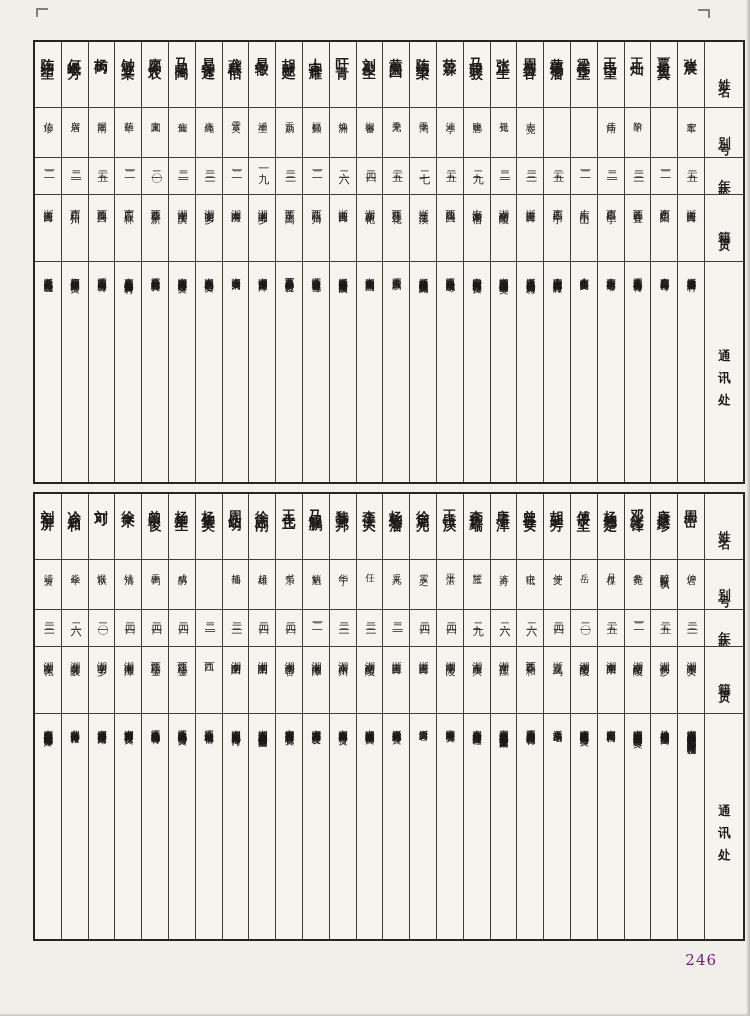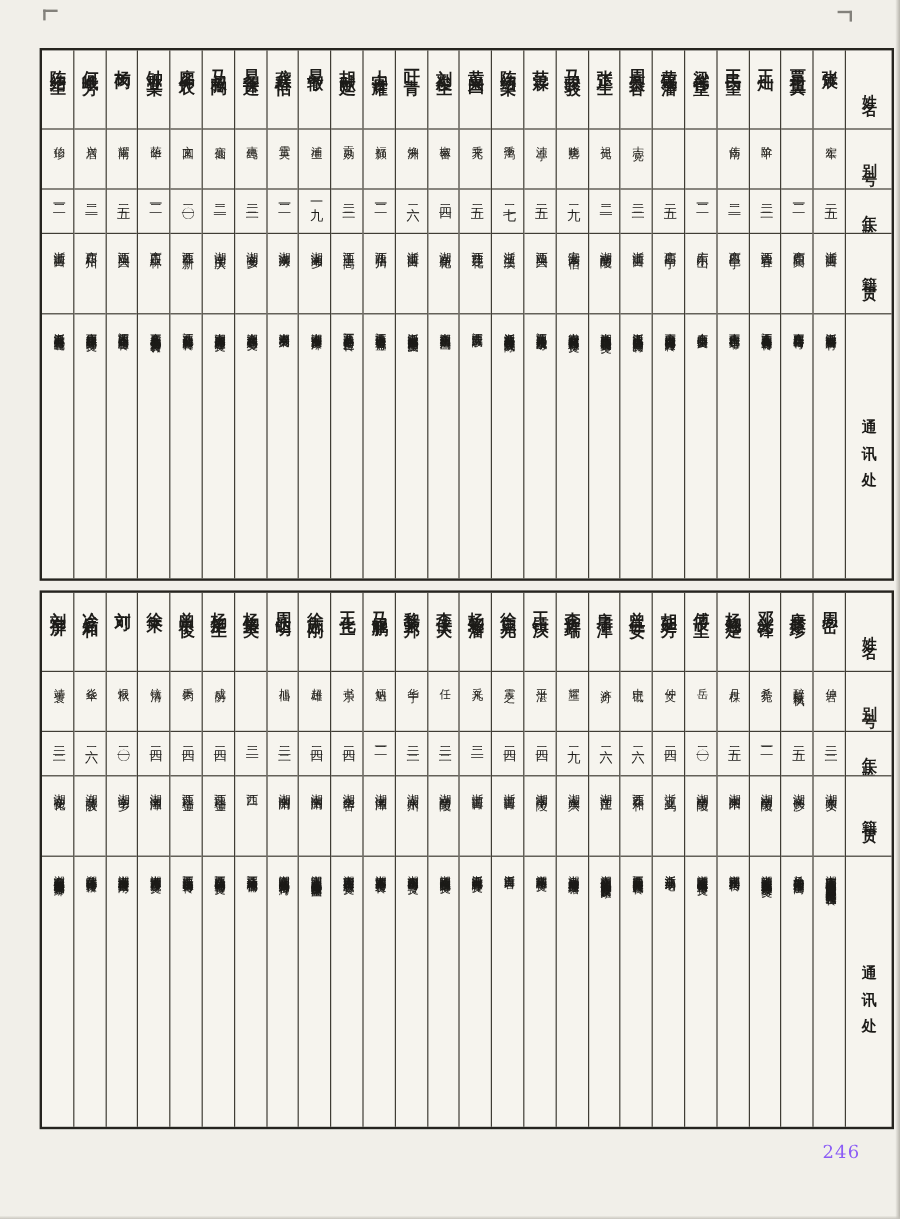--- a/index.html
+++ b/index.html
@@ -40,21 +40,21 @@
   .r-alias{height:50px;font-size:9.5px;letter-spacing:2px;color:#24221d;}
   .r-age  {height:37px;font-size:11px;letter-spacing:2px;padding-top:4px;}
   .r-native{height:67px;font-size:10px;letter-spacing:1.5px;}
   .r-addr {flex:1;font-size:9.2px;letter-spacing:.5px;line-height:1.18;border-bottom:none;padding-top:8px;}
 
   .label-col .vcell{justify-content:center;padding:0;font-size:12.5px;font-weight:bold;}
   .label-col .r-name,.label-col .r-alias,.label-col .r-age,.label-col .r-native{letter-spacing:7px;}
   .label-col .r-addr{letter-spacing:22px;font-size:12.5px;}
 
   .page-number{position:absolute;top:951px;right:33px;font-size:15px;
-    letter-spacing:1px;color:#8b5cf6;}
+    letter-spacing:1px;color:#701a75;}
 </style>
 </head>
 <body>
 
 <div class="corner-mark tl"></div>
 <div class="corner-mark tr"></div>
 
 <div class="vtable" id="table-top">
   <div class="vcol label-col">
     <div class="vcell r-name">姓名</div>

